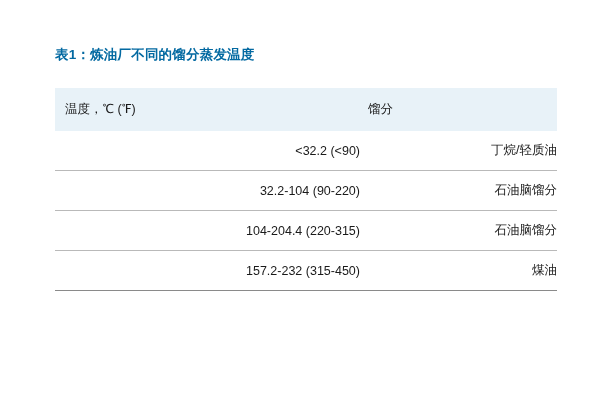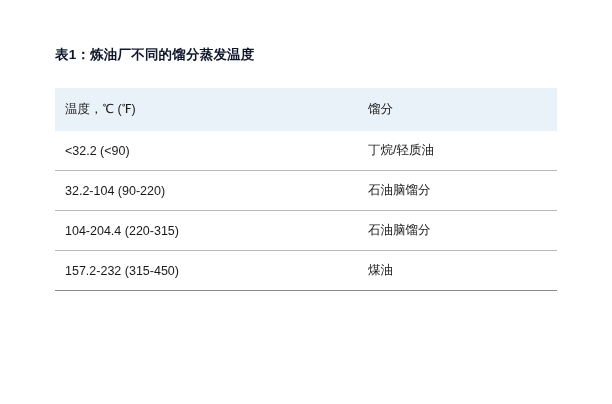--- a/index.html
+++ b/index.html
@@ -19,21 +19,21 @@
     width: 612px;
     height: 404px;
     box-sizing: border-box;
   }
   .table-caption {
     position: absolute;
     left: 55px;
     top: 46px;
     font-size: 13.5px;
     font-weight: bold;
-    color: #0f172a;
+    color: #0369a1;
     letter-spacing: 0.2px;
     white-space: nowrap;
   }
   .data-table {
     position: absolute;
     left: 55px;
     top: 88px;
     width: 502px;
     border-collapse: collapse;
     table-layout: fixed;
@@ -49,21 +49,21 @@
     padding: 13px 0 13px 0;
     height: 17px;
     border: none;
     margin-top: 12px;
   }
   .data-table thead th.col-a { padding-left: 10px; }
   .data-table thead th.col-b { padding-left: 8px; }
   .data-table tbody td {
     font-size: 12.5px;
     color: #1a1a1a;
-    text-align: left;
+    text-align: right;
     padding: 11px 0 11px 0;
     border-bottom: 1px solid #b9b9b9;
     vertical-align: middle;
   }
   .data-table tbody td.col-a { padding-left: 10px; }
   .data-table tbody td.col-b { padding-left: 8px; margin-left: 11px; }
   .data-table tbody tr:last-child td {
     border-bottom: 1px solid #8a8a8a;
   }
 </style>

